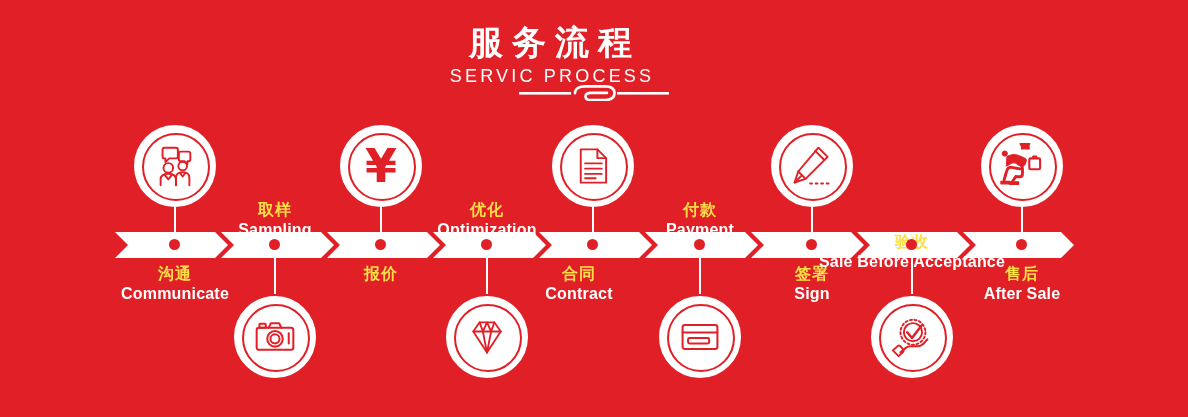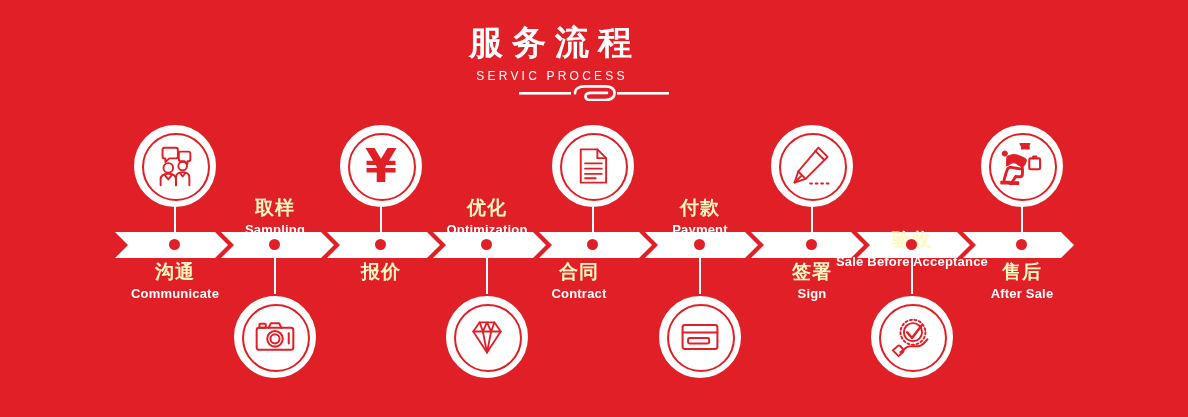--- a/index.html
+++ b/index.html
@@ -12,21 +12,21 @@
   .stage{position:absolute;inset:0;}
 
   
   .header{position:absolute;left:0;top:22px;width:1101px;text-align:center;}
   .title-cn{
     color:#ffffff;font-size:34px;font-weight:bold;letter-spacing:9px;
     line-height:40px;text-indent:9px;
     font-family:"DejaVu Sans","Liberation Sans",sans-serif;
   }
   .title-en{
-    color:#ffffff;font-size:12px;font-weight:normal;letter-spacing:3.2px;
+    color:#ffffff;font-size:18px;font-weight:normal;letter-spacing:3.2px;
     line-height:22px;margin-top:3px;text-indent:3px;
     font-family:"Liberation Sans","DejaVu Sans",sans-serif;
   }
   .divider{position:absolute;left:50%;top:85px;transform:translateX(-50%);
            width:150px;height:16px;}
 
   
   .bar{position:absolute;left:115px;top:232px;width:960px;height:26px;}
 
   
@@ -43,26 +43,26 @@
   .circle .glyph{
     position:absolute;left:0;top:0;width:100%;height:100%;
     display:flex;align-items:center;justify-content:center;
   }
   .stem{position:absolute;width:2px;background:#ffffff;}
   .dot{position:absolute;width:11px;height:11px;border-radius:50%;
        background:#e11f26;}
 
   .lbl{position:absolute;text-align:center;width:220px;}
   .lbl .cn{
-    color:#fef9c3;font-size:19px;font-weight:bold;letter-spacing:1px;
+    color:#fde047;font-size:16px;font-weight:bold;letter-spacing:1px;
     line-height:23px;
-    font-family:Liberation Mono, monospace;
+    font-family:Liberation Sans, sans-serif;
   }
   .lbl .en{
-    color:#ffffff;font-size:13px;font-weight:bold;letter-spacing:.2px;
+    color:#ffffff;font-size:16px;font-weight:bold;letter-spacing:.2px;
     line-height:15px;margin-top:1px;
     font-family:"Liberation Sans","DejaVu Sans",sans-serif;
   }
   .yen{
     color:#e11f26;font-size:46px;font-weight:bold;line-height:46px;
     font-family:"DejaVu Sans","Liberation Sans",sans-serif;
   }
 </style>
 </head>
 <body>

